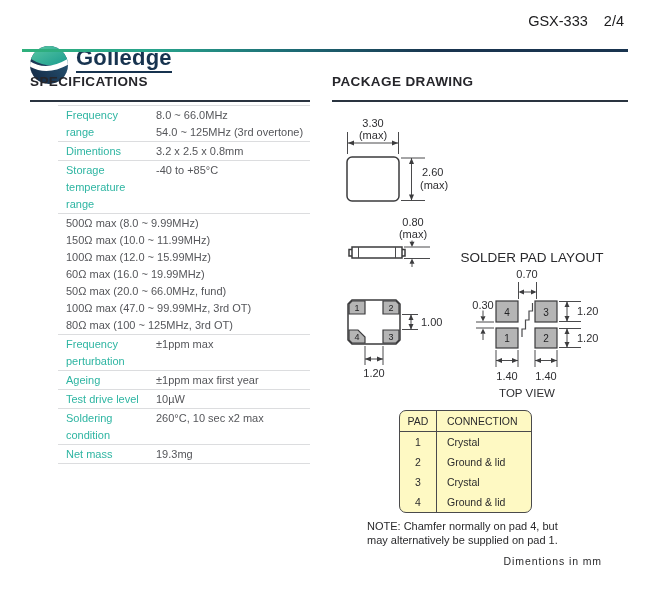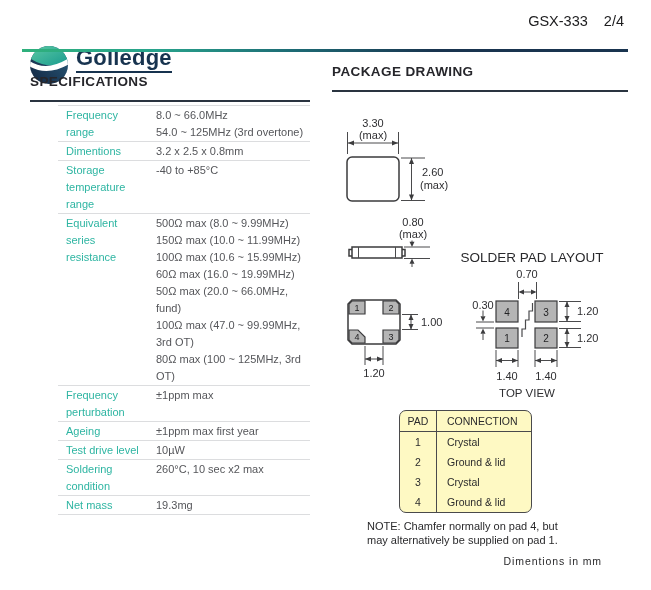--- a/index.html
+++ b/index.html
@@ -9,21 +9,21 @@
   
   .logo{position:absolute;left:29px;top:7px;display:flex;align-items:flex-start;gap:7px;margin-top:38px;}
   .wordmark{font-size:22px;font-weight:700;color:#17334f;letter-spacing:.2px;border-bottom:2px solid #17334f;padding-bottom:1px;line-height:1.15;}
   .docref{position:absolute;top:13px;right:27px;font-size:14.5px;color:#1c1c1e;}
   .docref .pnum{margin-left:16px;}
   .rule{position:absolute;left:22px;top:49px;width:606px;height:3px;
         background:linear-gradient(90deg,#2fb07c 0%,#28a38c 22%,#1d6a74 45%,#19344f 68%,#19344f 100%);}
 
   
   .col-left{position:absolute;left:30px;top:74px;width:280px;}
-  .col-right{position:absolute;left:332px;top:64px;width:296px;}
+  .col-right{position:absolute;left:332px;top:74px;width:296px;}
   .section-title{font-size:13.5px;font-weight:700;color:#26262b;letter-spacing:.4px;
                  padding-bottom:11px;border-bottom:2px solid #2a3440;}
 
   
   .spec-table{margin-top:3px;border-top:1px solid #dcdddf;margin-left:28px;}
   .spec-row{display:flex;border-bottom:1px solid #dcdddf;}
   .spec-label{width:82px;padding:1px 0 0 8px;font-size:11px;line-height:17px;color:#2eb5a2;}
   .spec-value{flex:1;padding:1px 0 0 8px;font-size:11px;line-height:17px;color:#55565a;}
 
   
@@ -98,25 +98,24 @@
             <div>3.2 x 2.5 x 0.8mm</div>
           </div>
         </div>
         <div class="spec-row">
           <div class="spec-label">Storage temperature range</div>
           <div class="spec-value">
             <div>-40 to +85°C</div>
           </div>
         </div>
         <div class="spec-row">
-          <div class="spec-label">Equivalent series resistance</div>
           <div class="spec-value">
             <div>500Ω max (8.0 ~ 9.99MHz)</div>
             <div>150Ω max (10.0 ~ 11.99MHz)</div>
-            <div>100Ω max (10.6 ~ 15.99MHz)</div>
+            <div>100Ω max (12.0 ~ 15.99MHz)</div>
             <div>60Ω max (16.0 ~ 19.99MHz)</div>
             <div>50Ω max (20.0 ~ 66.0MHz, fund)</div>
             <div>100Ω max (47.0 ~ 99.99MHz, 3rd OT)</div>
             <div>80Ω max (100 ~ 125MHz, 3rd OT)</div>
           </div>
         </div>
         <div class="spec-row">
           <div class="spec-label">Frequency perturbation</div>
           <div class="spec-value">
             <div>±1ppm max</div>

